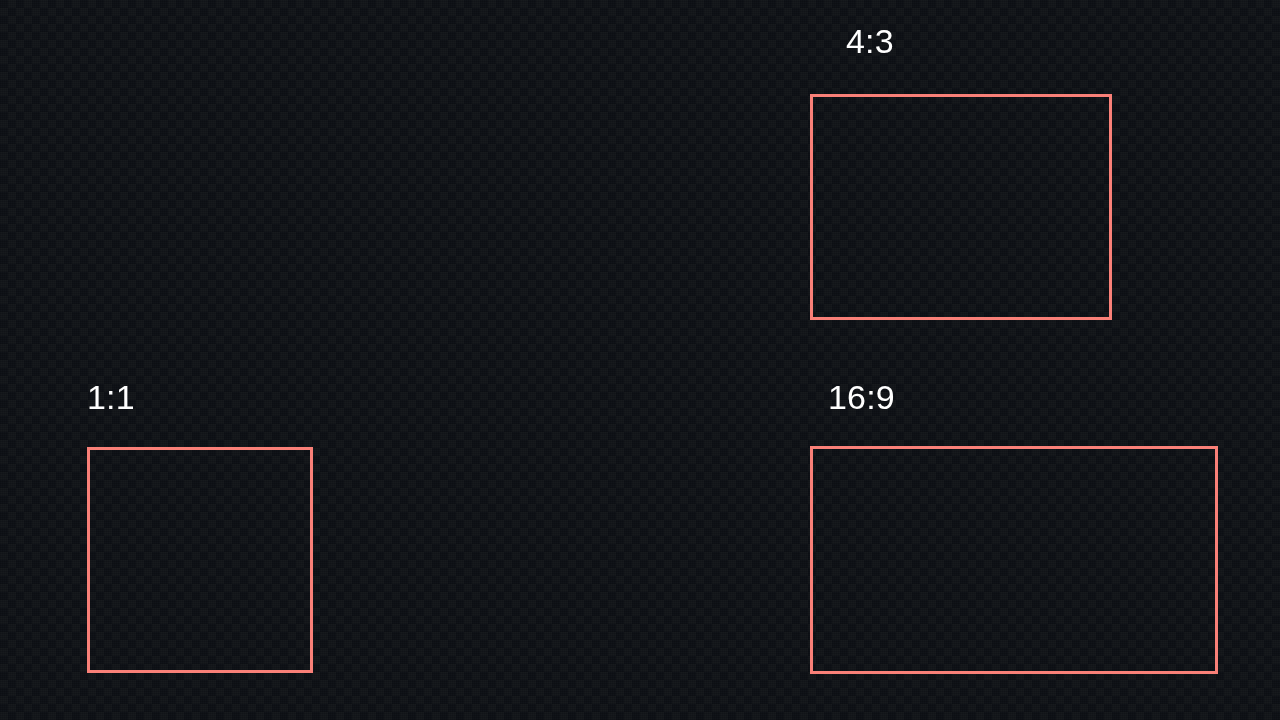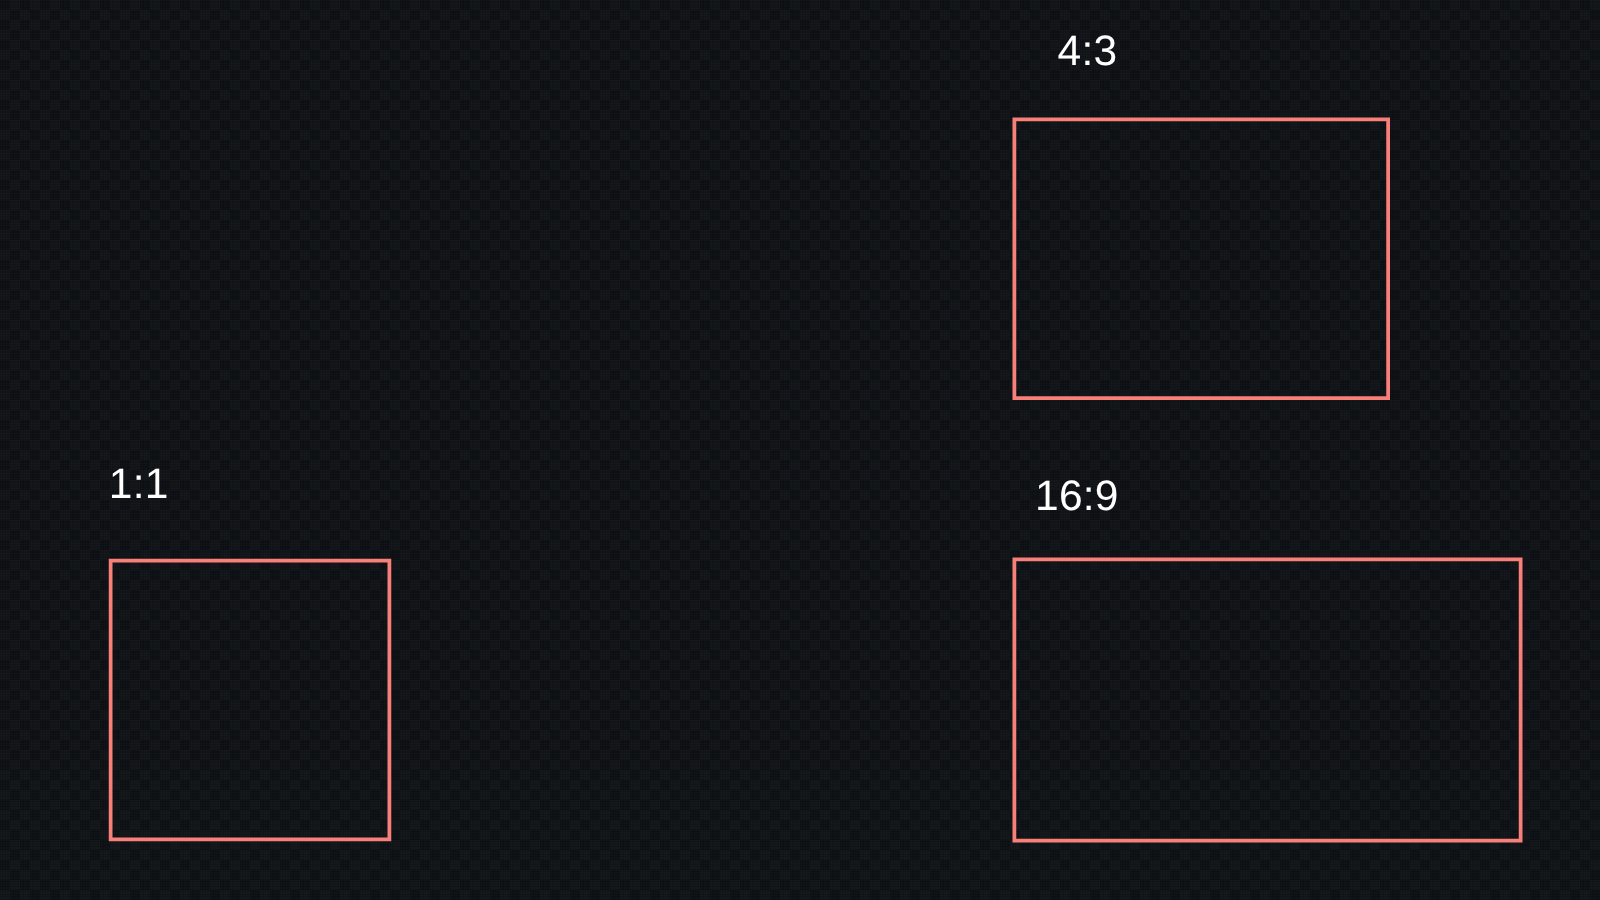--- a/index.html
+++ b/index.html
@@ -72,21 +72,21 @@
     border-style: solid;
     border-width: 3px;
     background: transparent;
     z-index: 2;
   }
 
   
   #label-43   { left: 810px;  top: 22px; margin-left: 36px;  }
   #frame-43   { left: 810px;  top: 94px;  width: 302px; height: 226px; }
 
-  #label-11   { left: 87px;   top: 368px; }
+  #label-11   { left: 87px;   top: 378px; }
   #frame-11   { left: 87px;   top: 447px; width: 226px; height: 226px; }
 
   #label-169  { left: 828px;  top: 378px; }
   #frame-169  { left: 810px;  top: 446px; width: 408px; height: 228px; }
 </style>
 </head>
 <body>
 
 <div id="stage" style="background-color: rgb(14, 17, 22);">
 

